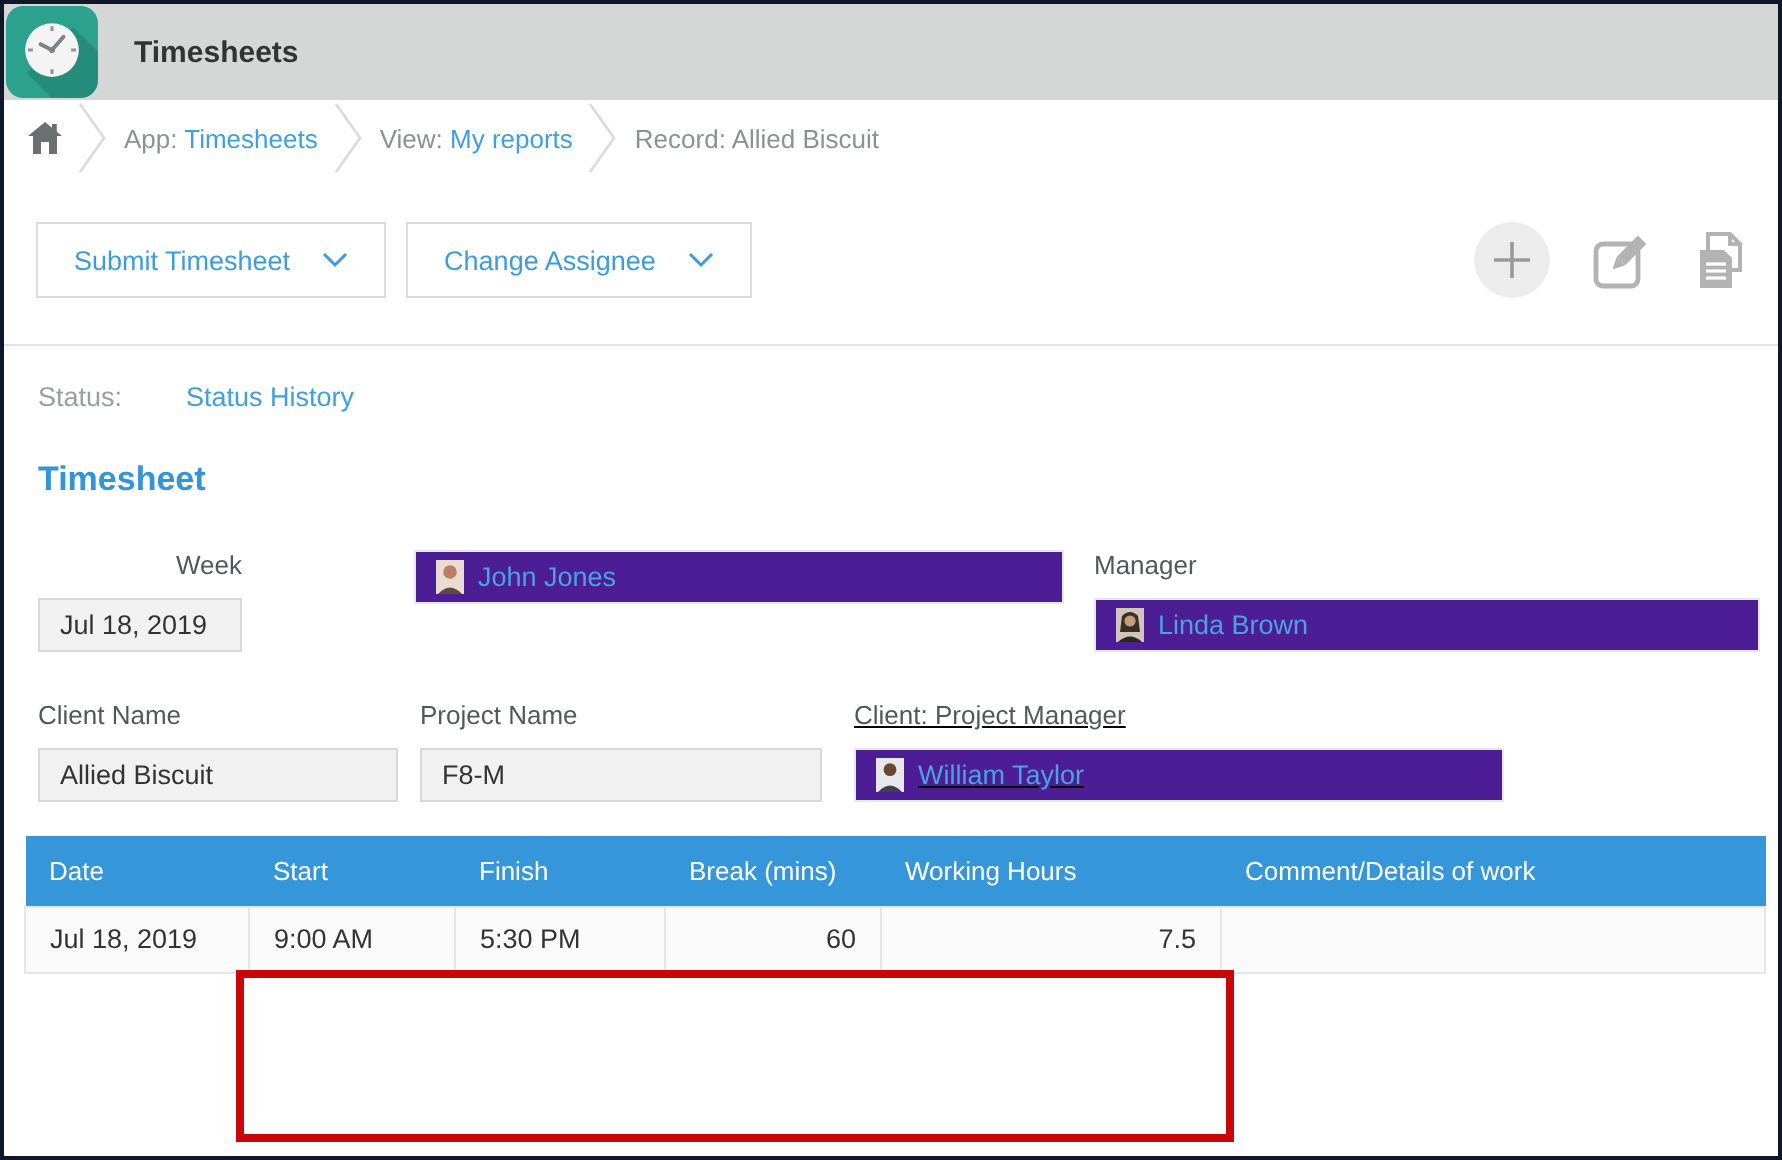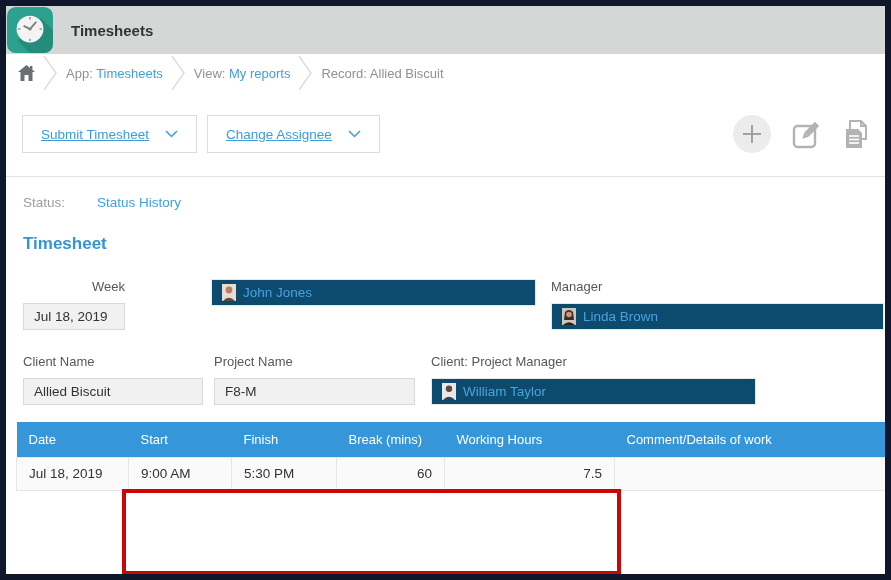--- a/index.html
+++ b/index.html
@@ -1,62 +1,62 @@
 <!DOCTYPE html>
 <html><head>
 <meta charset="utf-8">
 <style>
   * { margin:0; padding:0; box-sizing:border-box; }
   body { font-family:"Liberation Sans", sans-serif; background:#fff; }
   .frame {
     position:relative; width:891px; height:580px;
-    border:6px solid #0f172a; background:#fff; overflow:hidden;
+    border:2px solid #0f172a; background:#fff; overflow:hidden;
   }
   
   .topbar { height:48px; background:#d5d7d7; display:flex; align-items:center; }
   .app-icon { width:46px; height:46px; margin:1px 0 1px 1px; flex:0 0 auto; }
   .app-title { margin-left:18px; font-size:15px; font-weight:bold; color:#333; }
   
   .breadcrumb { height:38px; background:#fff; display:flex; align-items:center; padding-left:12px; font-size:13px; color:#8d9193; }
   .crumb-home { display:flex; align-items:center; cursor:pointer; }
   .crumb-sep { margin:0 8px; flex:0 0 auto; display:flex; align-items:center; }
   .crumb a, .crumb-link { color:#3f9fdf; text-decoration:none; cursor:pointer; }
   .crumb { white-space:nowrap;text-align:center; }
   
   .description { height:83px; background:#ececec; padding:15px 0 0 17px; overflow:hidden; }
   .desc-line { display:table; white-space:nowrap; background:#fff; color:#3c3c3c; font-size:12.5px; line-height:21px; padding:0 3px; margin-bottom:9px; max-width:872px; overflow:hidden; }
   
   .toolbar { height:85px; background:#fff; border-bottom:1px solid #e2e2e2; display:flex; align-items:center; padding:0 16px; }
-  .dd-button { display:flex; align-items:center; gap:16px; height:38px; padding:0 18px; background:#fff; border:1px solid #dcdcdc; color:#3b9ddb; font-size:13.5px; cursor:pointer; margin-right:10px;text-decoration:underline; }
+  .dd-button { display:flex; align-items:center; gap:16px; height:38px; padding:0 18px; background:#fff; border:1px solid #dcdcdc; color:#3b9ddb; font-size:13.5px; cursor:pointer; margin-right:10px; }
   .tool-icons { margin-left:auto; display:flex; align-items:center; gap:20px; }
   .plus-circle { width:38px; height:38px; border-radius:50%; background:#ececec; display:flex; align-items:center; justify-content:center; cursor:pointer; }
   .icon-btn { cursor:pointer; display:flex; align-items:center; }
   
   .status-section { padding:18px 17px 0 17px; }
   .status-row { display:flex; align-items:center; font-size:13.5px; }
   .status-label { color:#9a9ea1; margin-right:6px; }
   .status-value { color:#26292c; font-weight:bold; }
   .status-history { color:#3f9fdf; margin-left:26px; cursor:pointer; }
   .section-title { margin-top:24px; font-size:17px; font-weight:bold; color:#3494d8; }
   
   .field-row { display:flex; padding-left:17px; }
   .row1 { margin-top:25px; }
   .row2 { margin-top:24px; }
   .field-label { font-size:13px; color:#55585a; margin-bottom:9px; }
   .field-box { height:27px; display:flex; align-items:center; padding:0 10px; font-size:13.5px; color:#333; }
   .text-box { background:#f1f1f1; border:1px solid #d9d9d9; }
-  .user-box { background:#0c4a6e; border:1px solid #e8e8e8; gap:7px; }
+  .user-box { background:#4c1d95; border:1px solid #e8e8e8; gap:7px; }
   .user-link { color:#4aa3df; cursor:pointer; }
   .avatar { width:14px; height:17px; flex:0 0 auto; }
   .w-week { width:102px; margin-right:86px;text-align:right; }
   .w-name { width:325px; margin-right:15px; }
   .w-manager { width:333px; }
   .w-client { width:180px; margin-right:11px; }
   .w-project { width:201px; margin-right:16px; }
-  .w-cpm { width:325px; }
+  .w-cpm { width:325px;text-decoration:underline; }
   
   .time-table { margin:17px 10px 0 10px; border-collapse:collapse; table-layout:fixed; width:871px; }
   .time-table th { background:#3596d9; color:#fff; font-weight:normal; font-size:13px; text-align:left; height:35px; padding:0 10px 0 12px; }
   .time-table td { background:#fafafa; border:1px solid #e6e6e6; font-size:13.5px; color:#333; height:33px; padding:0 12px; }
   .num { text-align:right; }
   
   .highlight-rect { position:absolute; left:116px; top:483px; width:499px; height:86px; border:4px solid #cb0606; pointer-events:none; z-index:5; }
 </style>
 </head>
 <body>

